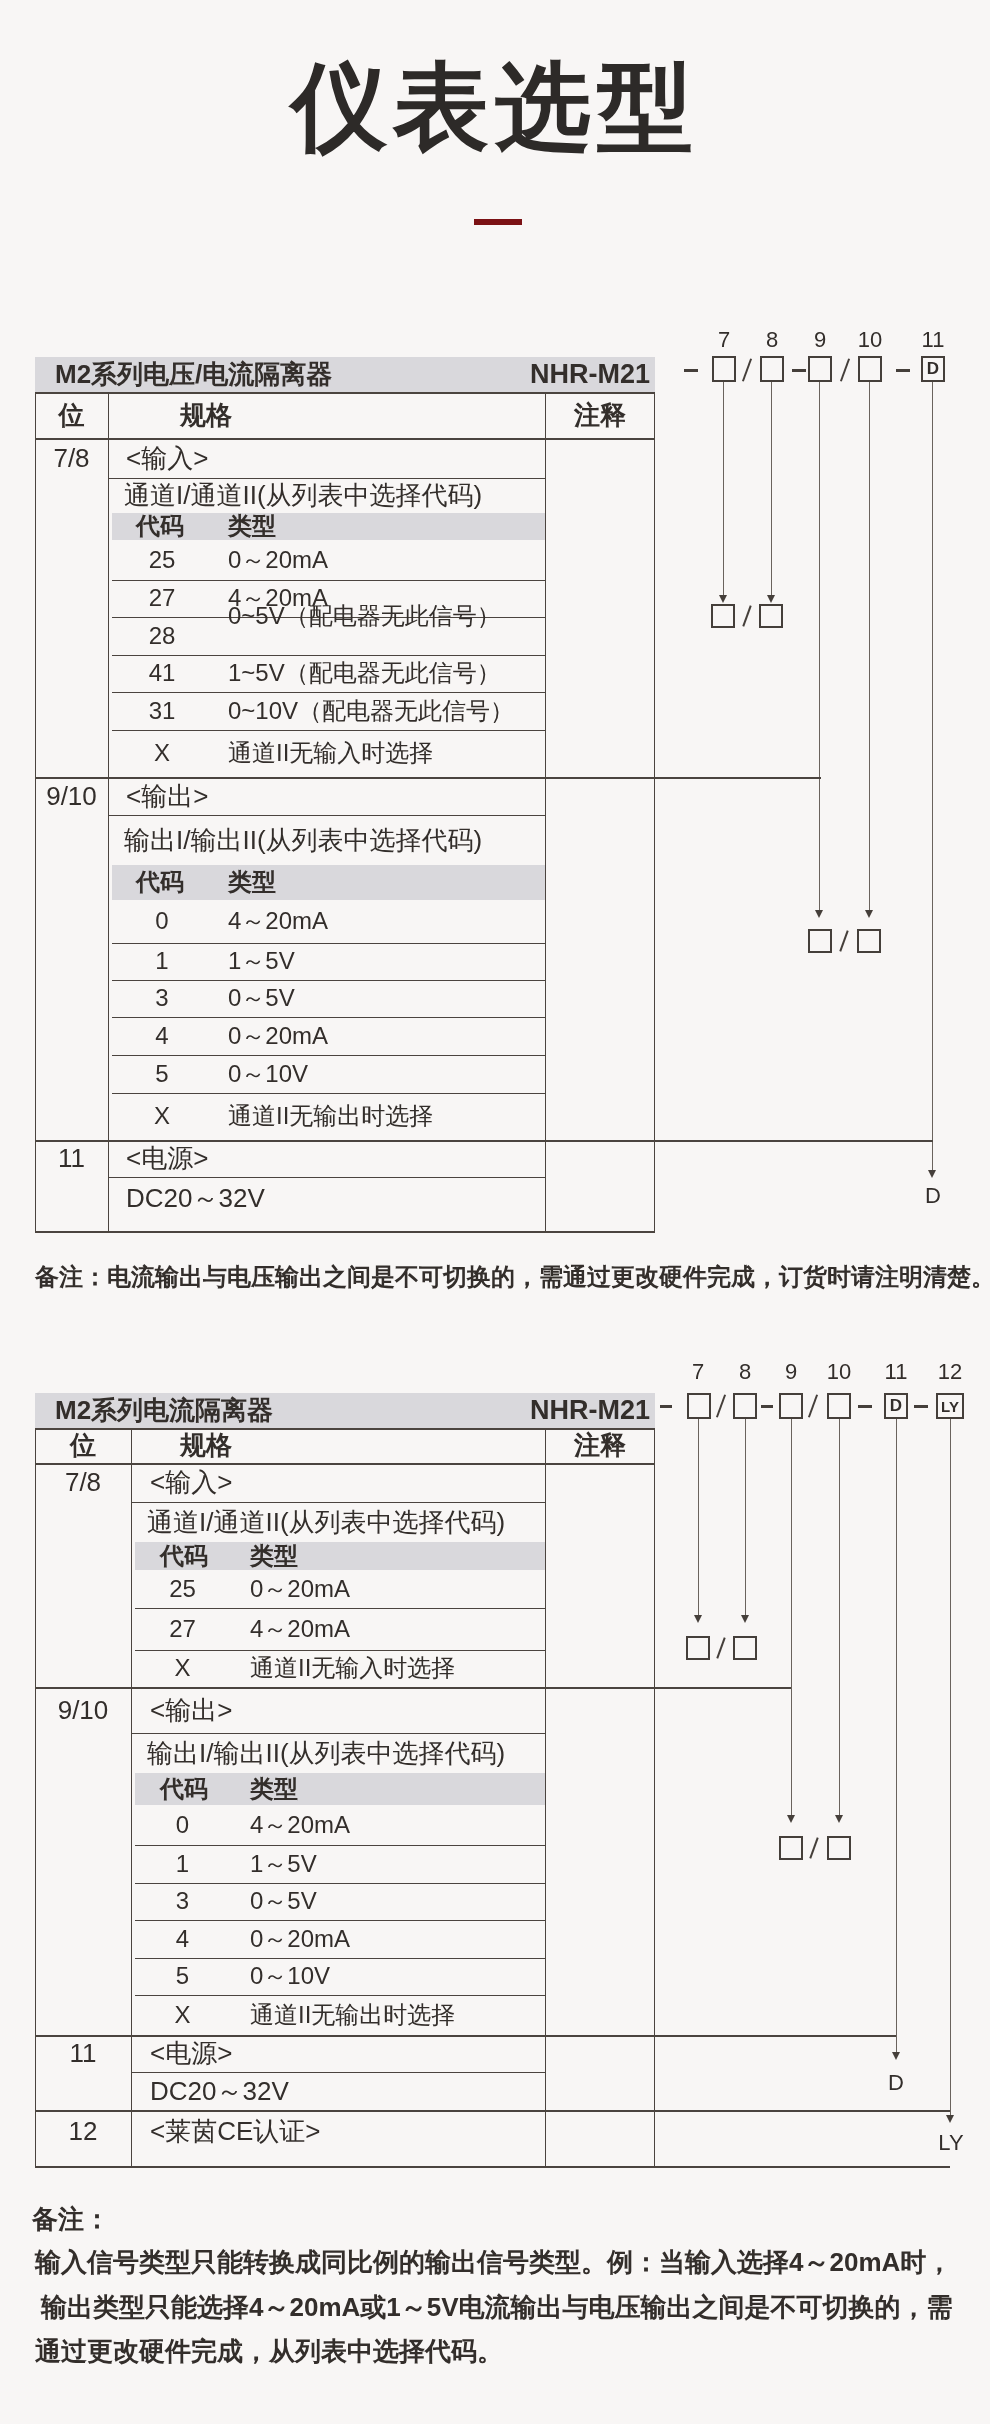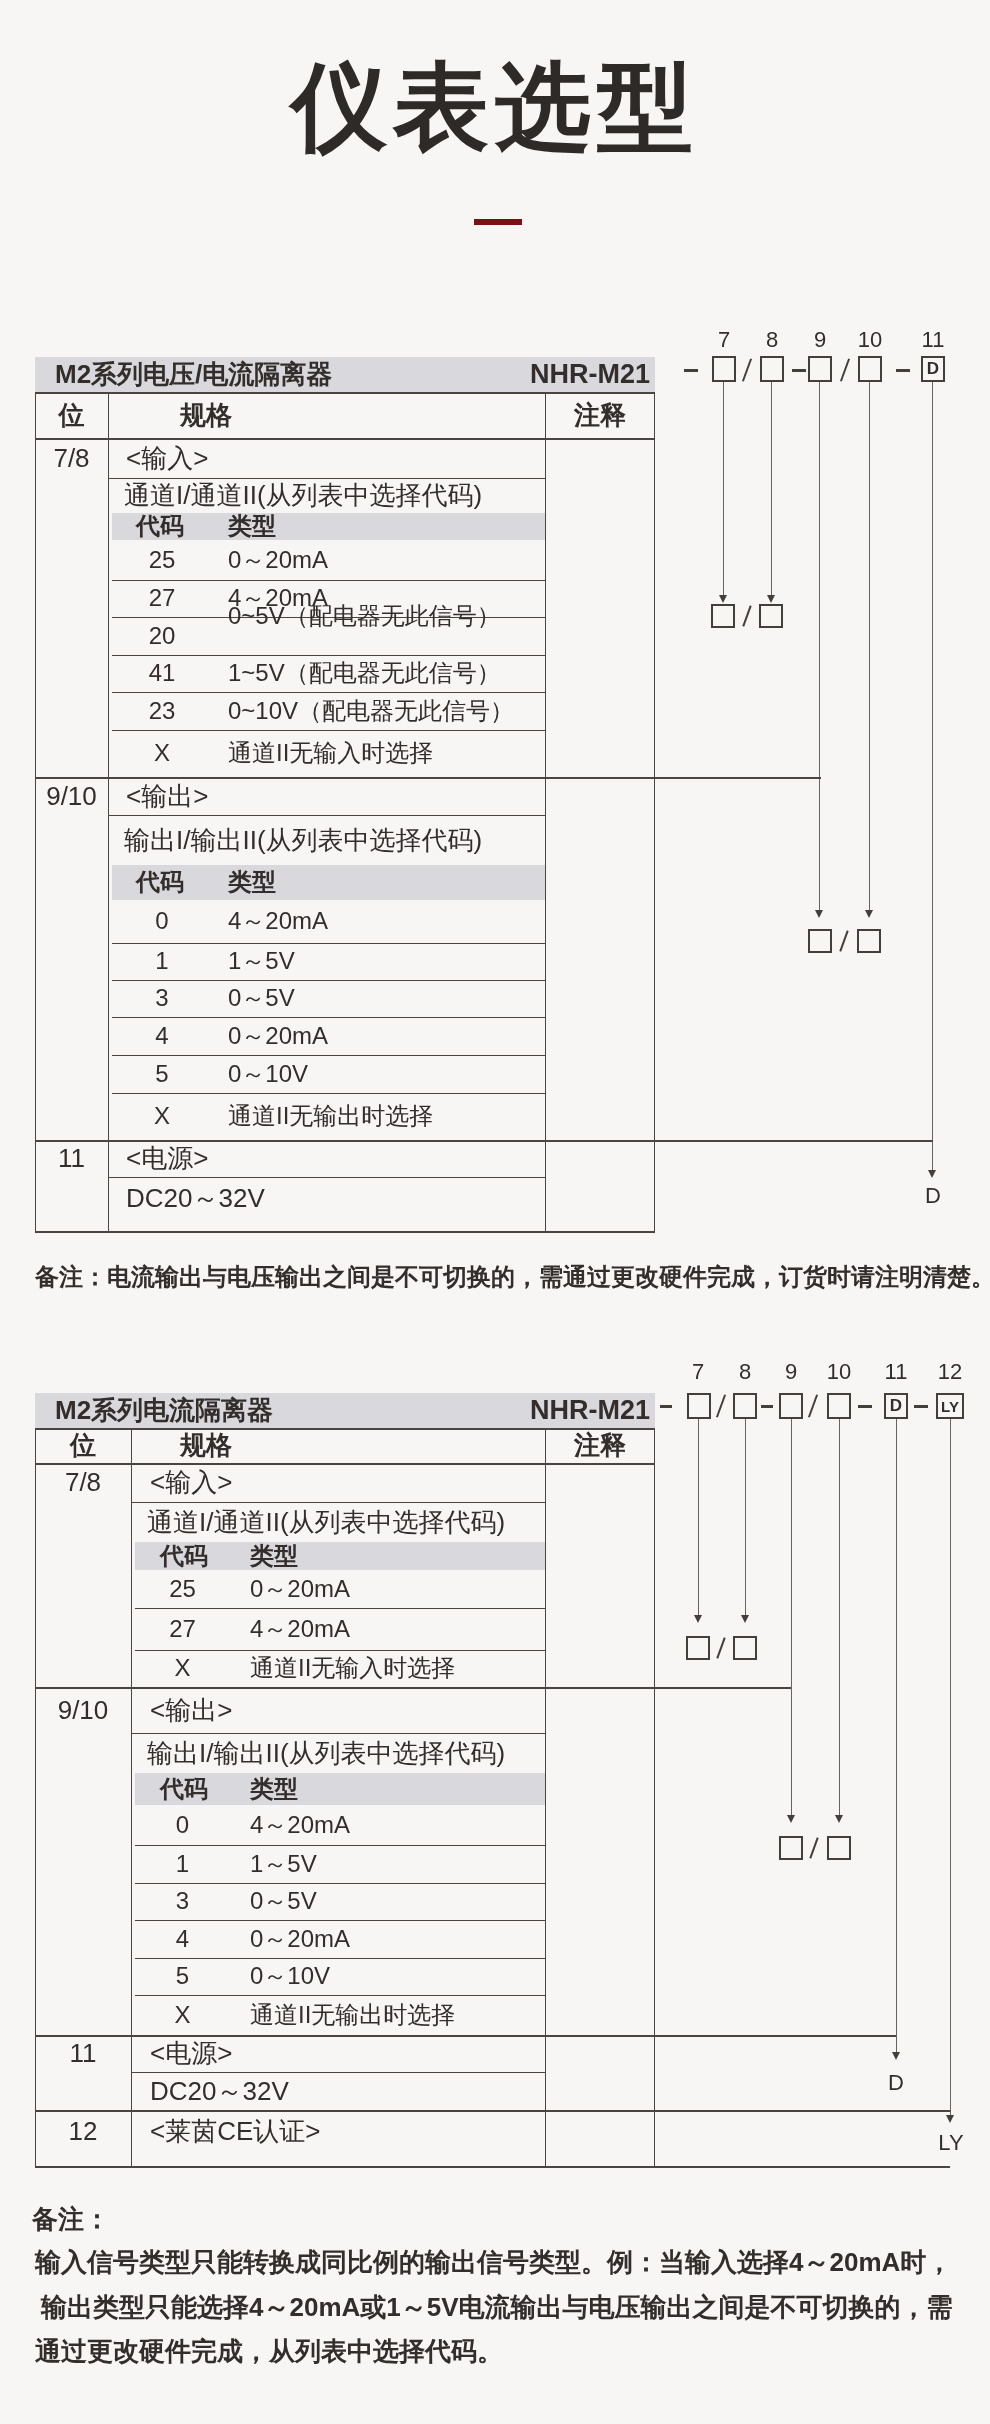--- a/index.html
+++ b/index.html
@@ -104,25 +104,25 @@
 <div class="c ctr f25" style="left:35px;top:438px;width:73px;height:40px;">7/8</div>
 <div class="c f25" style="left:126px;top:438px;height:40px;">&lt;输入&gt;</div>
 <div class="c f25" style="left:124px;top:478px;height:35px;">通道I/通道II(从列表中选择代码)</div>
 <div class="c f24 sb" style="left:136px;top:513px;height:27px;">代码</div>
 <div class="c f24 sb" style="left:228px;top:513px;height:27px;">类型</div>
 
 <div class="c ctr f24" style="left:112px;top:540px;width:100px;height:40px;">25</div>
 <div class="c f24" style="left:228px;top:540px;height:40px;">0～20mA</div>
 <div class="c ctr f24" style="left:112px;top:580px;width:100px;height:37px;">27</div>
 <div class="c f24" style="left:228px;top:580px;height:37px;">4～20mA</div>
-<div class="c ctr f24" style="left:112px;top:617px;width:100px;height:38px;">20</div>
+<div class="c ctr f24" style="left:112px;top:617px;width:100px;height:38px;">28</div>
 <div class="c f24" style="left:228px;top:597px;height:38px;">0~5V（配电器无此信号）</div>
 <div class="c ctr f24" style="left:112px;top:655px;width:100px;height:37px;">41</div>
 <div class="c f24" style="left:228px;top:655px;height:37px;">1~5V（配电器无此信号）</div>
-<div class="c ctr f24" style="left:112px;top:692px;width:100px;height:38px;">23</div>
+<div class="c ctr f24" style="left:112px;top:692px;width:100px;height:38px;">31</div>
 <div class="c f24" style="left:228px;top:692px;height:38px;">0~10V（配电器无此信号）</div>
 <div class="c ctr f24" style="left:112px;top:730px;width:100px;height:47px;">X</div>
 <div class="c f24" style="left:228px;top:730px;height:47px;">通道II无输入时选择</div>
 
 <div class="c ctr f25" style="left:35px;top:777px;width:73px;height:38px;">9/10</div>
 <div class="c f25" style="left:126px;top:777px;height:38px;">&lt;输出&gt;</div>
 <div class="c f25" style="left:124px;top:815px;height:50px;">输出I/输出II(从列表中选择代码)</div>
 <div class="c f24 sb" style="left:136px;top:865px;height:35px;">代码</div>
 <div class="c f24 sb" style="left:228px;top:865px;height:35px;">类型</div>
 

